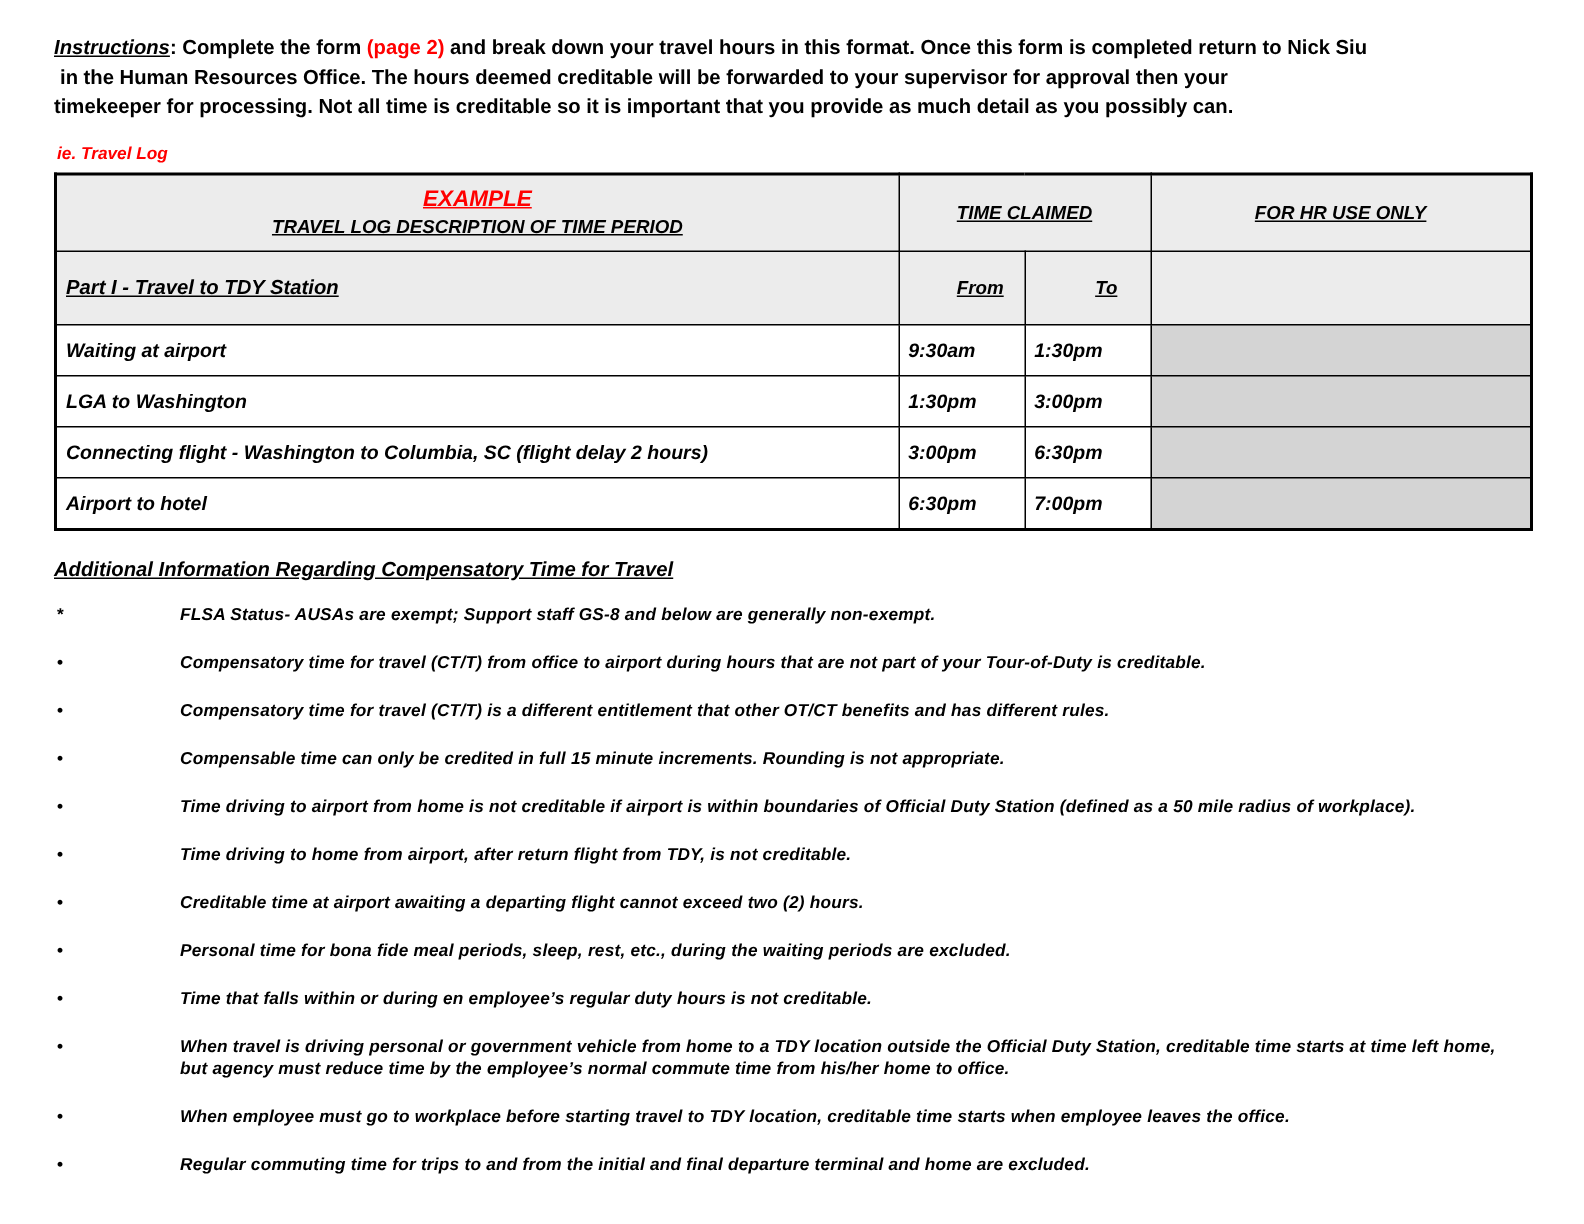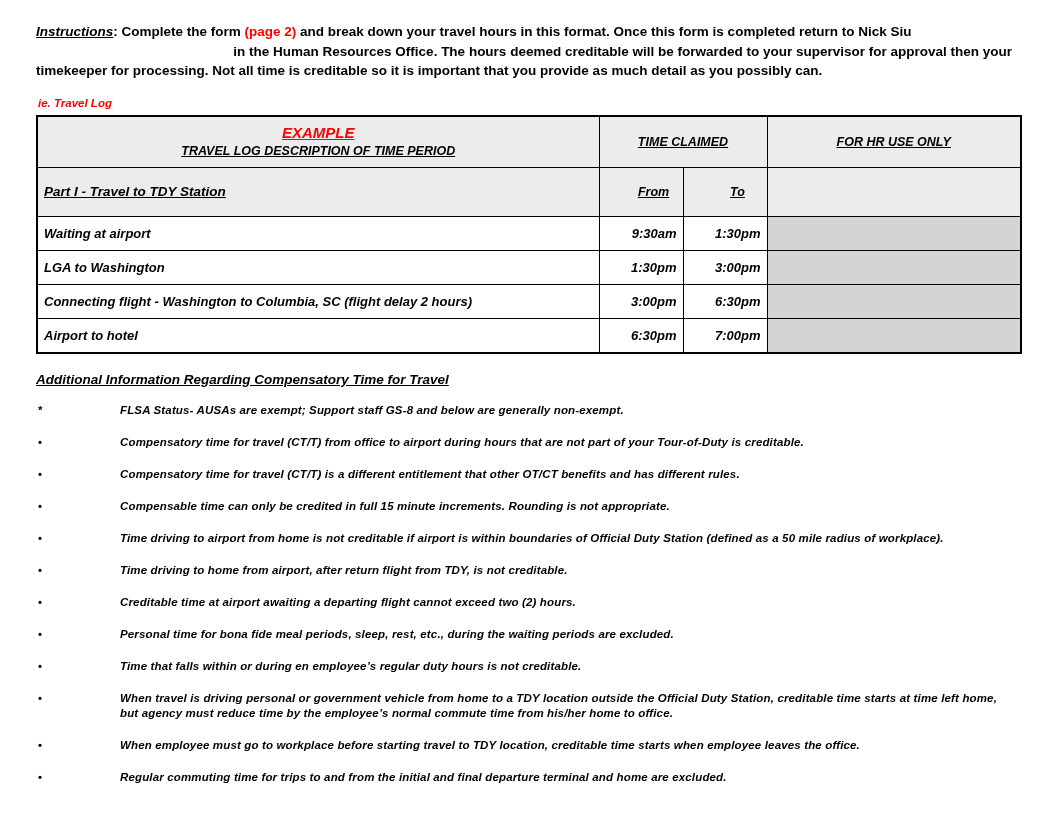--- a/index.html
+++ b/index.html
@@ -32,21 +32,20 @@
   .instructions .lead {
     text-decoration: underline;
     font-style: italic;
   }
   .instructions .page-ref {
     color: #ff0000;
   }
   .instructions .line2 {
     display: block;
     padding-left: 4px;
-    text-align: right;
   }
 
   
   .ie-label {
     color: #ff0000;
     font-size: 11.5px;
     font-weight: bold;
     font-style: italic;
     margin: 16px 0 6px 2px;
   }
@@ -122,21 +121,21 @@
     font-weight: bold;
     font-style: italic;
     text-align: left;
     padding-left: 6px;
     background: #ffffff;
   }
   .cell-time {
     font-size: 13px;
     font-weight: bold;
     font-style: italic;
-    text-align: right;
+    text-align: left;
     background: #ffffff;
   }
   .cell-hr {
     background: #d4d4d4;
   }
 
   
   .addl-title {
     font-size: 13.5px;
     font-weight: bold;

